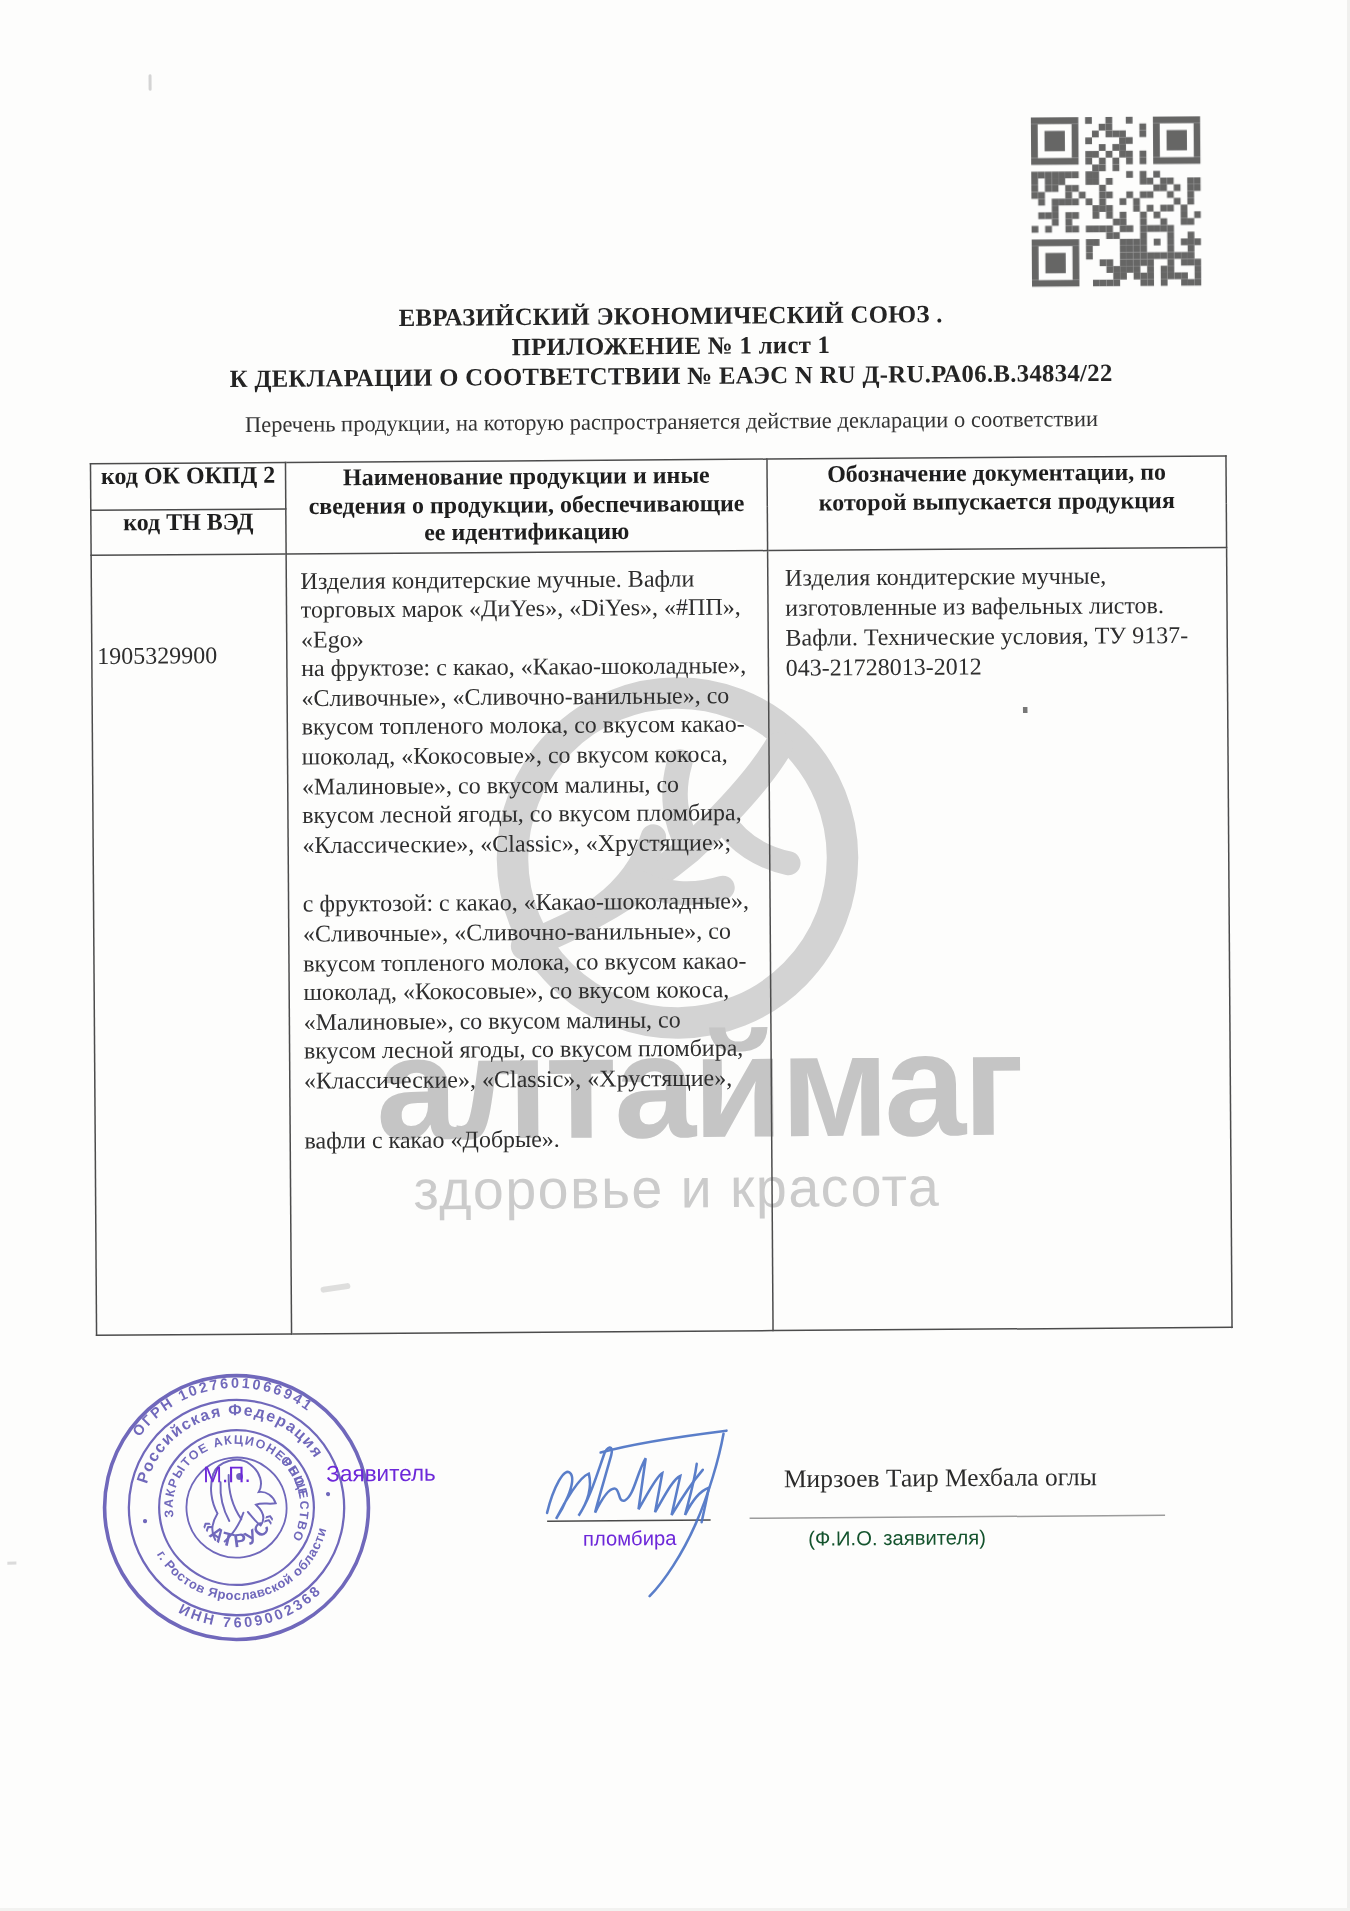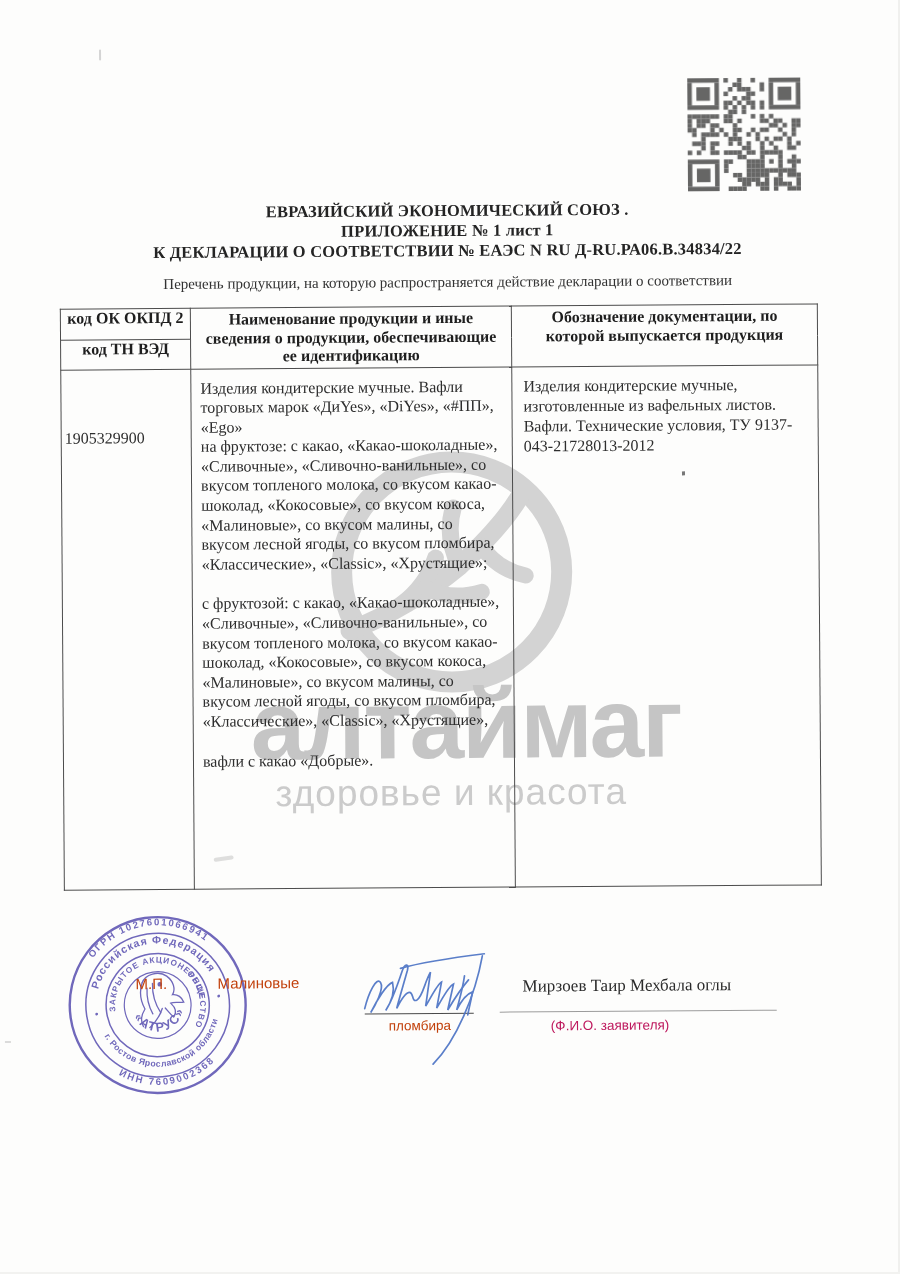--- a/index.html
+++ b/index.html
@@ -34,25 +34,25 @@
           line-height:18.5px; color:#1e1e1e; }
   .c1 { width:130px; } .c2 { width:321px; } .c3 { width:306px; }
   .h-row1 { height:30px; } .h-row2 { height:28px; }
   .body-row { height:520px; }
   td.code-cell { padding:58px 2px 0 3px; line-height:19px; }
   td.prod-cell { padding:9px 8px 0 9px; line-height:19.6px; }
   td.doc-cell  { padding:9px 8px 0 11px; line-height:20px; }
   .para { margin:0; } .para + .para.gap { margin-top:20px; }
 
   
-  .lbl-sans { position:absolute; z-index:2; font-family:"Liberation Sans", sans-serif; color:#c2410c; }
+  .lbl-sans { position:absolute; z-index:2; font-family:"Liberation Sans", sans-serif; color:#6d28d9; }
   .mp   { left:133px; top:973px; font-size:15px; }
   .zay  { left:215px; top:973px; font-size:15px; }
   .podp { left:362px; top:1018px; width:110px; text-align:center; font-size:13.5px; }
-  .fio  { left:548px; top:1019px; font-size:13.5px; color:#be185d;}
+  .fio  { left:536px; top:1019px; font-size:13.5px; color:#14532d;}
   .name { position:absolute; left:520px; top:977px; z-index:2; font-size:17px; color:#2b2b2b; }
   .sig-line  { position:absolute; left:362px; top:1013px; width:109px; border-top:1.4px solid #4a4a4a; z-index:1;}
   .name-line { position:absolute; left:497px; top:1012px; width:277px; border-top:1px solid #9c9c9c; z-index:1;}
 
   .stamp { position:absolute; left:62px; top:910px; width:186px; height:186px; z-index:1;
            color:#584fb0; opacity:.85; transform:rotate(-8deg); }
   .signature { position:absolute; left:340px; top:940px; width:200px; height:160px; z-index:3; }
 
   
   .art { position:absolute; background:#b9b9b9; z-index:4; }
@@ -374,21 +374,21 @@
       <path d="M80,68 C84,60 98,58 105,65 C111,71 112,79 108,84 C113,84 117,88 118,93 C113,93 109,91 105,92 C109,97 110,102 106,106 C103,103 101,99 99,96"></path>
       <path d="M80,68 C76,76 76,86 79,94 C74,100 73,106 75,111"></path>
       <path d="M84,74 C82,84 83,92 86,100"></path>
       <path d="M90,70 C88,82 90,92 94,100"></path>
       <path d="M96,96 C92,104 87,109 81,113"></path>
       <circle cx="97" cy="72" r="1.6" fill="currentColor"></circle>
     </g>
   </svg>
 
   <div class="lbl-sans mp">М.П.</div>
-  <div class="lbl-sans zay">Малиновые</div>
+  <div class="lbl-sans zay">Заявитель</div>
 
   <svg class="signature" viewBox="0 0 200 160">
     <g fill="none" stroke="#4d74c5" stroke-width="1.7" stroke-linecap="round" opacity=".92">
       <path d="M22,68 C26,52 34,36 38,42 C42,48 32,66 28,72 C34,60 44,44 50,42 C53,54 47,64 43,70 C50,60 55,44 60,30 C62,24 67,22 65,30 C61,44 56,60 54,68 C58,60 63,52 67,52 C71,52 69,62 74,60 C80,57 82,42 88,32 L83,66 C89,56 95,44 99,42 L94,68 C100,58 106,46 111,44 L105,70 C111,60 119,48 126,40" stroke="#4d74c5"></path>
       <path d="M58,28 C80,22 108,18 142,14" stroke="#4d74c5"></path>
       <path d="M140,16 C137,32 130,56 121,76 C112,96 100,114 90,124" stroke="#4d74c5"></path>
       <path d="M122,36 C120,50 116,62 114,70 C118,62 124,54 130,52 C128,62 126,70 125,75" stroke="#4d74c5"></path>
     </g>
   </svg>
   <div class="sig-line"></div>

